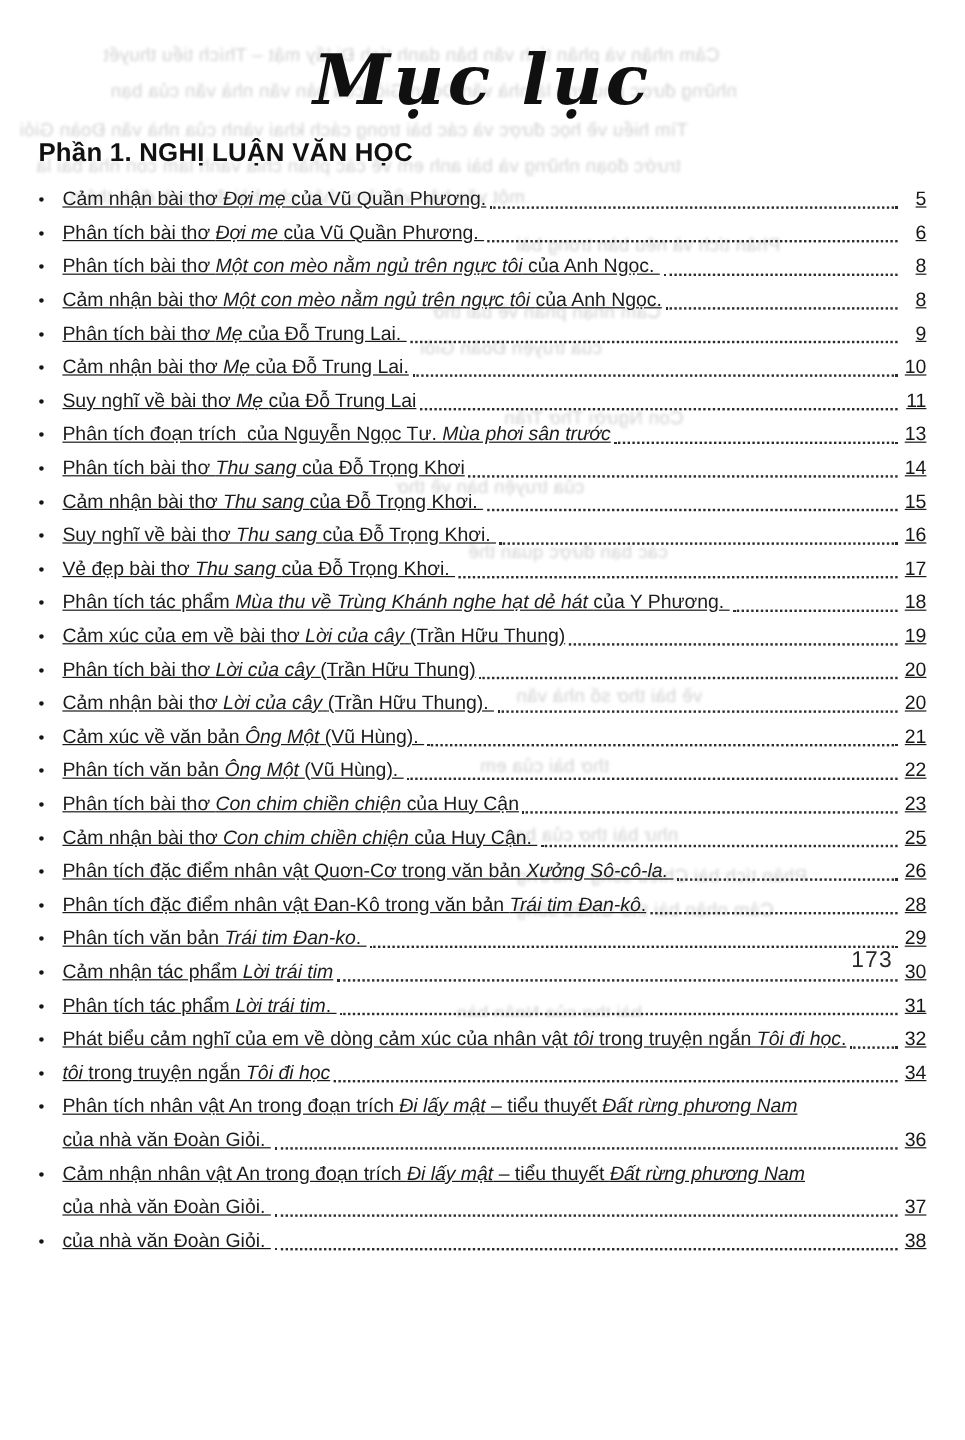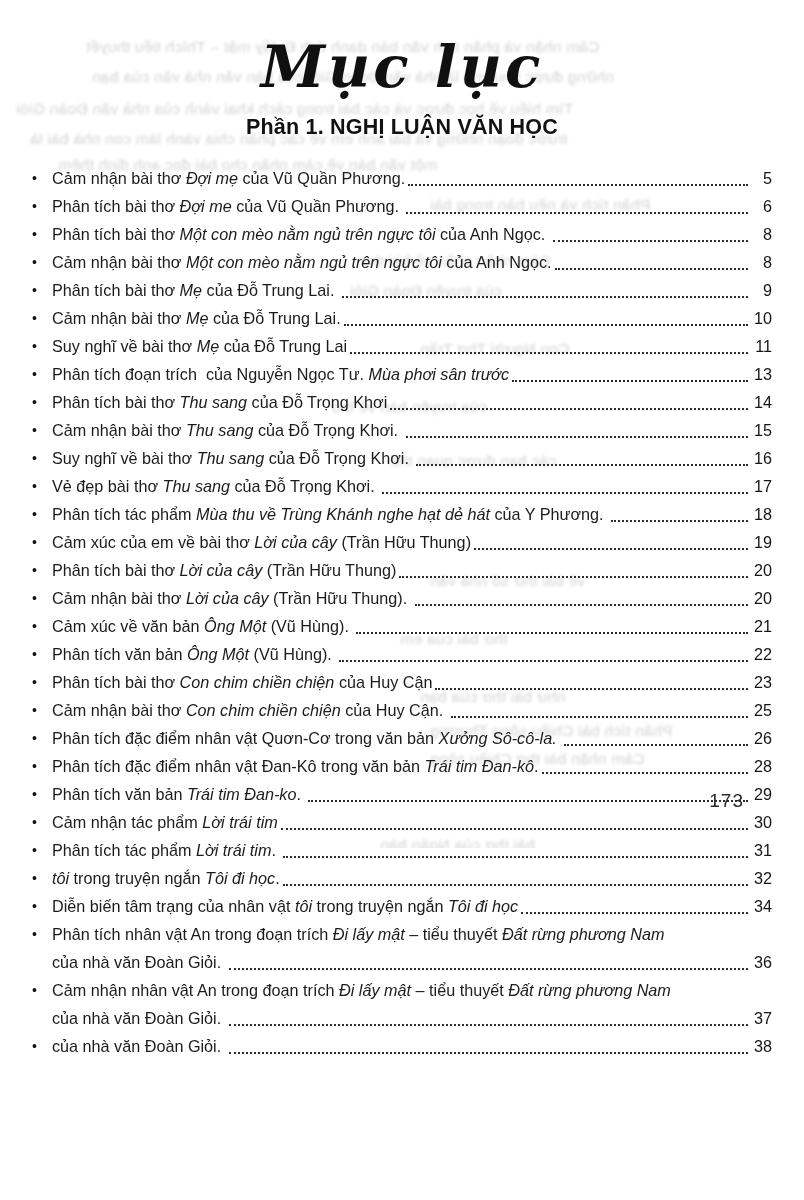--- a/index.html
+++ b/index.html
@@ -16,28 +16,28 @@
     transform:scaleX(-1);filter:blur(1.4px);opacity:.55;
     font-size:15.5px;letter-spacing:.3px;
   }
   .content{position:relative;z-index:1;padding:26px 32px 0 32px;}
   .title{
     margin:8px 0 14px 0;text-align:center;
     font-family:"DejaVu Serif", serif;font-style:italic;font-weight:600;
     font-size:58px;line-height:1.15;letter-spacing:3px;color:#101010;
   }
   .section-heading{
-    margin:10px 0 24px 0;text-align:center;
+    margin:10px 0 12px 0;text-align:left;
     font-size:21.5px;font-weight:bold;letter-spacing:.2px;color:#111;
   }
   .toc{margin-top:4px;}
   .toc-entry{display:flex;align-items:flex-start;font-size:16.2px;line-height:28px;}
   .bullet{flex:0 0 20px;width:20px;font-size:14px;line-height:28px;color:#161616;}
   .entry-body{flex:1 1 auto;min-width:0;}
-  .line{line-height:28px;}
+  .line{line-height:28px;text-decoration:underline;}
   .flexline{display:flex;align-items:baseline;}
   .flexline .txt{white-space:pre-wrap;}
   .it{font-style:italic;}
   .leader{
     flex:1 1 auto;min-width:12px;align-self:flex-end;
     border-bottom:2px dotted #2c2c2c;margin:0 4px 6px 3px;
   }
   .page-num{flex:0 0 auto;min-width:20px;text-align:right;color:#161616;}
   .page-footer{
     position:absolute;right:60px;bottom:36px;z-index:1;
@@ -375,34 +375,34 @@
               <span class="txt">. </span>
               <div class="leader"></div>
               <span class="page-num">31</span>
             </div>
           </div>
         </div>
         <div class="toc-entry">
           <span class="bullet">•</span>
           <div class="entry-body">
             <div class="line flexline">
+              <span class="txt">Phát biểu cảm nghĩ của em về dòng cảm xúc của nhân vật </span>
               <span class="txt it">tôi</span>
               <span class="txt"> trong truyện ngắn </span>
               <span class="txt it">Tôi đi học</span>
               <span class="txt">.</span>
               <div class="leader"></div>
               <span class="page-num">32</span>
             </div>
           </div>
         </div>
         <div class="toc-entry">
           <span class="bullet">•</span>
           <div class="entry-body">
             <div class="line flexline">
-              <span class="txt">Diễn biến tâm trạng của nhân vật </span>
               <span class="txt it">tôi</span>
               <span class="txt"> trong truyện ngắn </span>
               <span class="txt it">Tôi đi học</span>
               <div class="leader"></div>
               <span class="page-num">34</span>
             </div>
           </div>
         </div>
         <div class="toc-entry">
           <span class="bullet">•</span>

